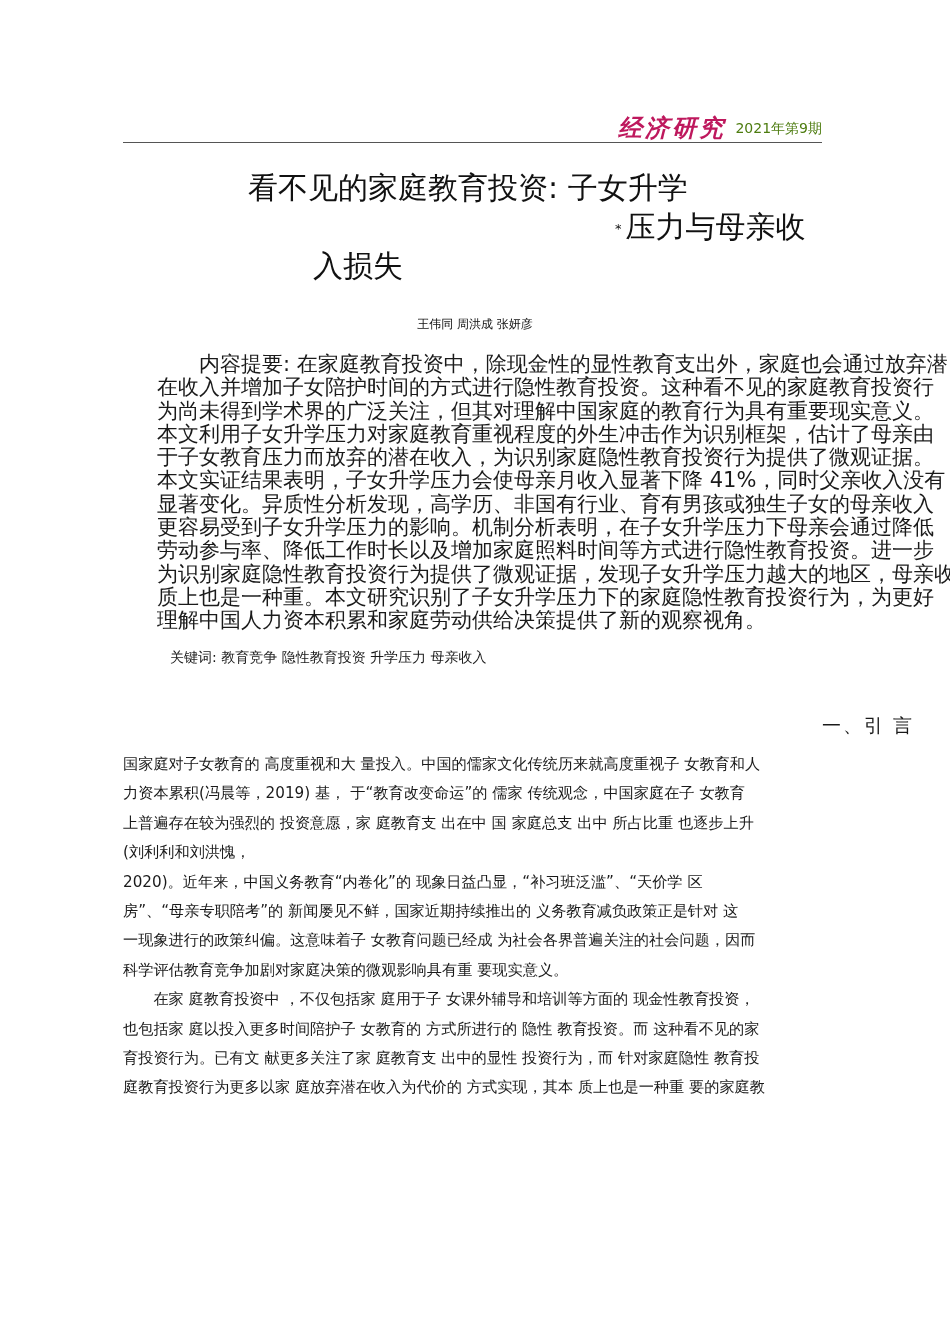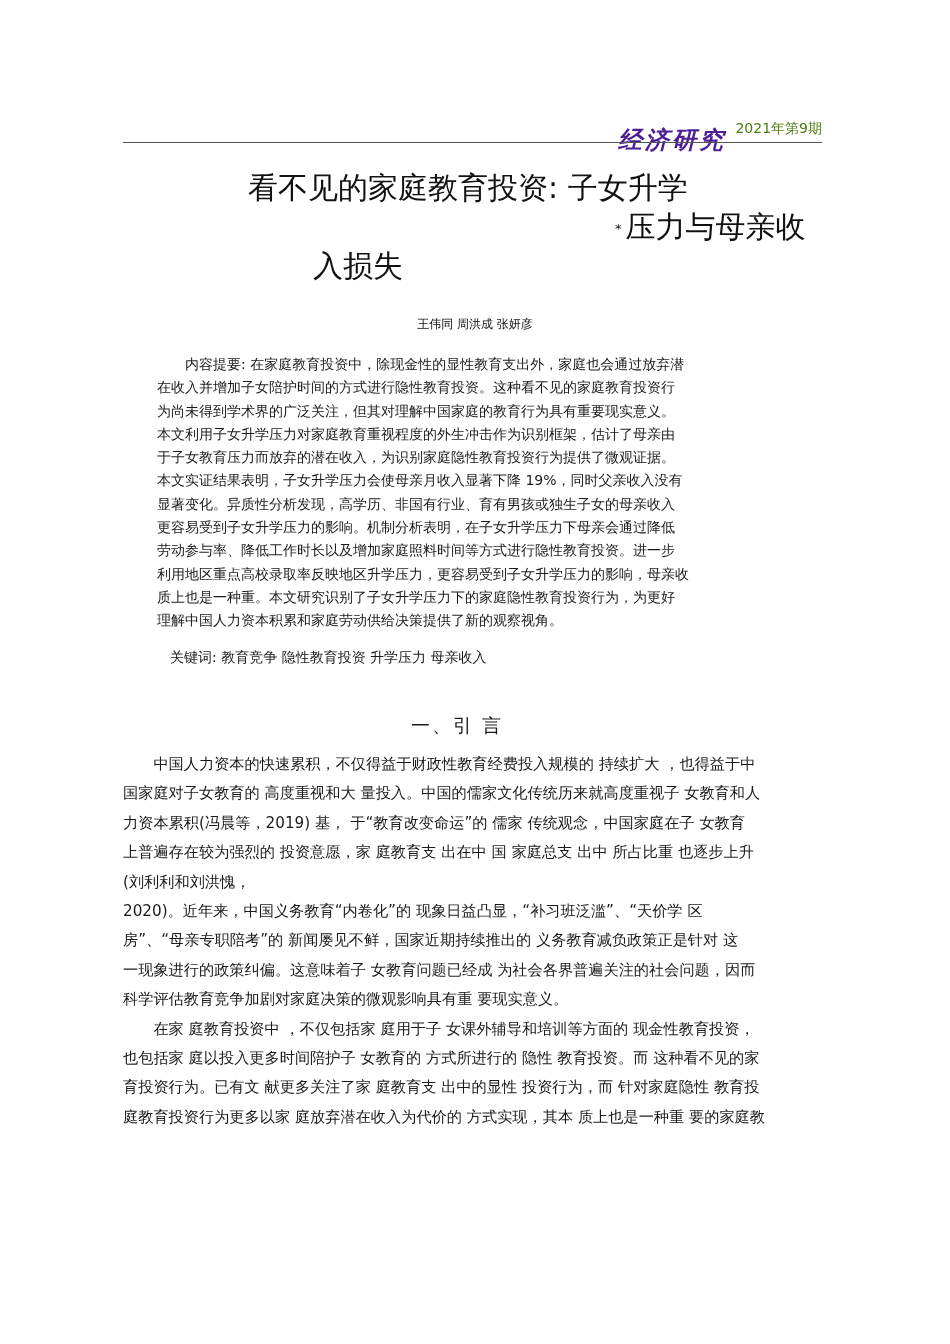--- a/index.html
+++ b/index.html
@@ -1,32 +1,32 @@
 <!DOCTYPE html>
 <html><head>
   <meta charset="utf-8">
   <style>
     html, body { margin: 0; padding: 0; background: #ffffff; }
     body { width: 950px; height: 1344px; position: relative; overflow: hidden; color: #1a1a1a;
            font-family: "DejaVu Sans", "Liberation Sans", sans-serif; }
     .header { position: absolute; left: 123px; top: 104px; width: 699px; height: 38px; }
     .journal-logo { position: absolute; right: 96px; top: 8px; font-family: "DejaVu Serif", serif;
-                    font-size: 24px; font-weight: bold; font-style: italic; letter-spacing: 3px; color: #4c1d95; margin-top: 12px; }
+                    font-size: 24px; font-weight: bold; font-style: italic; letter-spacing: 3px; color: #be185d; }
     .issue { position: absolute; right: 0; top: 16px; font-size: 14px; color: #4d7c0f; }
     .rule { position: absolute; left: 123px; top: 142px; width: 699px; height: 1px; background: #555; }
     .title { position: absolute; font-size: 30px; color: #111; white-space: nowrap; line-height: 1; text-align: center; }
     .t1 { left: 248px; top: 173px; }
     .t2 { left: 615px; top: 212px; }
     .t2 .star { font-size: 13px; vertical-align: 4px; margin-right: 4px; }
     .t3 { left: 313px; top: 251px; }
     .authors { position: absolute; left: 0; width: 950px; top: 316px; text-align: center; font-size: 12px; color: #111; }
-    .abstract { position: absolute; left: 157px; top: 353px; width: 640px; font-size: 14px; line-height: 23.3px; color: #1a1a1a; text-align: justify; }
+    .abstract { position: absolute; left: 157px; top: 353px; width: 640px; font-size: 21px; line-height: 23.3px; color: #1a1a1a; text-align: justify; }
     .keywords { position: absolute; left: 142px; top: 646px; font-size: 14px; line-height: 23px; }
     .keywords .k-label { margin-left: 2em; }
-    .section { position: absolute; left: 0; width: 914px; top: 713px; text-align: center; font-size: 19px; letter-spacing: 2px; }
+    .section { position: absolute; left: 0; width: 914px; top: 713px; text-align: right; font-size: 19px; letter-spacing: 2px; }
     .body-text { position: absolute; left: 123px; top: 750px; width: 699px; font-size: 15.2px; line-height: 29.4px; text-align: justify; color: #1a1a1a; }
     .body-text p { margin: 0; }
     .line { display: block; white-space: nowrap; }
   </style>
 </head>
 <body>
 
 <div class="header">
   <span class="journal-logo">经济研究</span>
   <span class="issue">2021年第9期</span>
@@ -38,42 +38,41 @@
 <div class="title t3">入损失</div>
 
 <div class="authors">王伟同 周洪成 张妍彦</div>
 
 <div class="abstract">
   <span class="line" style="padding-left:2em;"><span>内容提要:</span> <span>在家庭教育投资中，除现金性的显性教育支出外，家庭也会通过放弃潜</span></span>
   <span class="line">在收入并增加子女陪护时间的方式进行隐性教育投资。这种看不见的家庭教育投资行</span>
   <span class="line">为尚未得到学术界的广泛关注，但其对理解中国家庭的教育行为具有重要现实意义。</span>
   <span class="line">本文利用子女升学压力对家庭教育重视程度的外生冲击作为识别框架，估计了母亲由</span>
   <span class="line">于子女教育压力而放弃的潜在收入，为识别家庭隐性教育投资行为提供了微观证据。</span>
-  <span class="line">本文实证结果表明，子女升学压力会使母亲月收入显著下降 19%，同时父亲收入没有</span>
+  <span class="line">本文实证结果表明，子女升学压力会使母亲月收入显著下降 41%，同时父亲收入没有</span>
   <span class="line">显著变化。异质性分析发现，高学历、非国有行业、育有男孩或独生子女的母亲收入</span>
   <span class="line">更容易受到子女升学压力的影响。机制分析表明，在子女升学压力下母亲会通过降低</span>
   <span class="line">劳动参与率、降低工作时长以及增加家庭照料时间等方式进行隐性教育投资。进一步</span>
-  <span class="line">利用地区重点高校录取率反映地区升学压力，更容易受到子女升学压力的影响，母亲收</span>
+  <span class="line">为识别家庭隐性教育投资行为提供了微观证据，发现子女升学压力越大的地区，母亲收</span>
   <span class="line">质上也是一种重。本文研究识别了子女升学压力下的家庭隐性教育投资行为，为更好</span>
   <span class="line">理解中国人力资本积累和家庭劳动供给决策提供了新的观察视角。</span>
 </div>
 
 <div class="keywords">
   <span class="k-label">关键词:</span>
   <span>教育竞争</span>
   <span>隐性教育投资</span>
   <span>升学压力</span>
   <span>母亲收入</span>
 </div>
 
 <div class="section">一、引 言</div>
 
 <div class="body-text">
   <p>
-    <span class="line">　　中国人力资本的快速累积，不仅得益于财政性教育经费投入规模的 持续扩大 ，也得益于中</span>
     <span class="line">国家庭对子女教育的 高度重视和大 量投入。中国的儒家文化传统历来就高度重视子 女教育和人</span>
     <span class="line">力资本累积(冯晨等，2019) 基， 于“教育改变命运”的 儒家 传统观念，中国家庭在子 女教育</span>
     <span class="line">上普遍存在较为强烈的 投资意愿，家 庭教育支 出在中 国 家庭总支 出中 所占比重 也逐步上升</span>
     <span class="line">(刘利利和刘洪愧，</span>
     <span class="line">2020)。近年来，中国义务教育“内卷化”的 现象日益凸显，“补习班泛滥”、“天价学 区</span>
     <span class="line">房”、“母亲专职陪考”的 新闻屡见不鲜，国家近期持续推出的 义务教育减负政策正是针对 这</span>
     <span class="line">一现象进行的政策纠偏。这意味着子 女教育问题已经成 为社会各界普遍关注的社会问题，因而</span>
     <span class="line">科学评估教育竞争加剧对家庭决策的微观影响具有重 要现实意义。</span>
   </p>
   <p>

